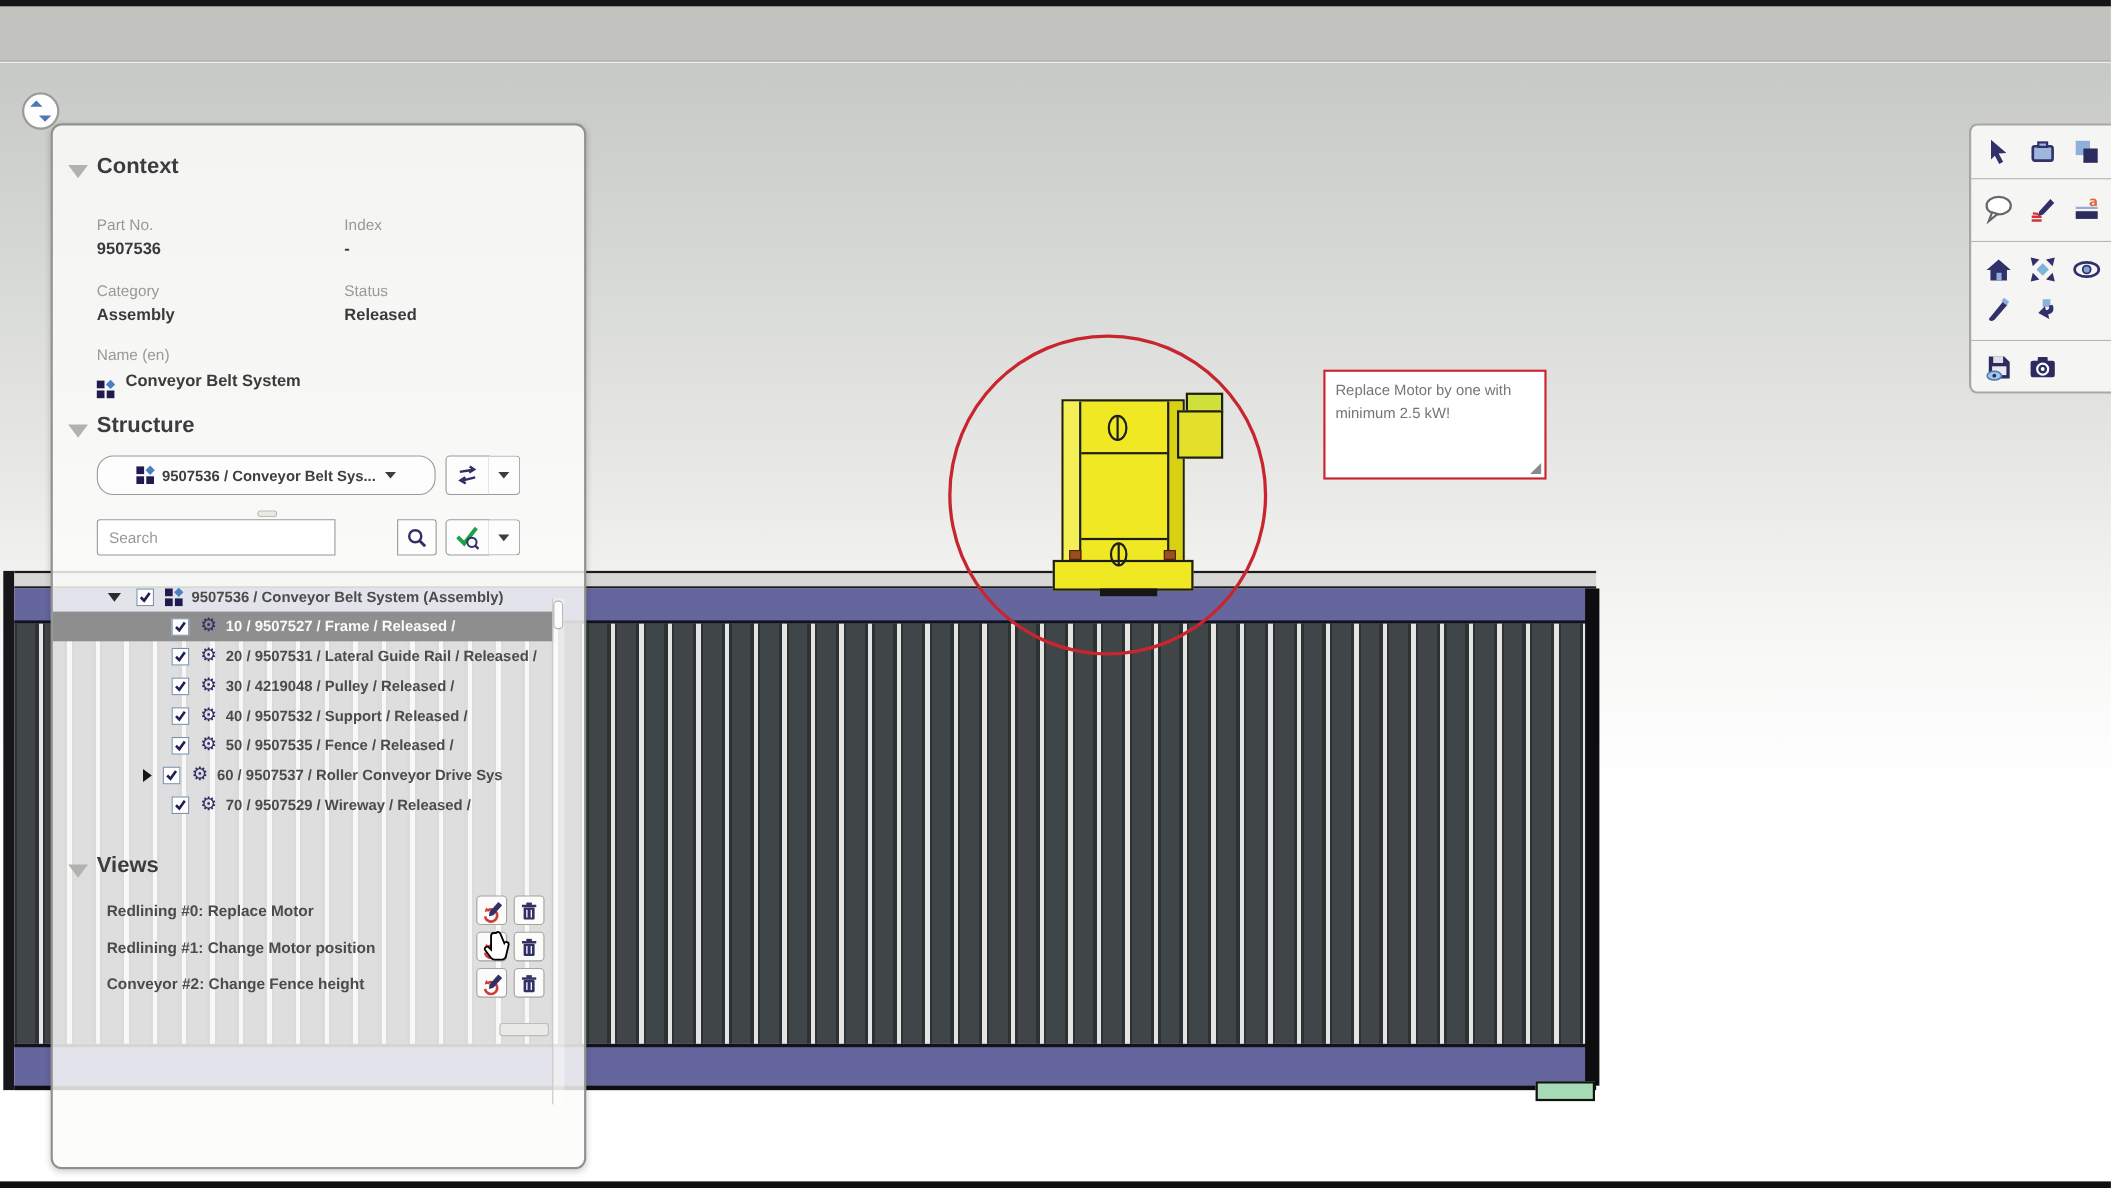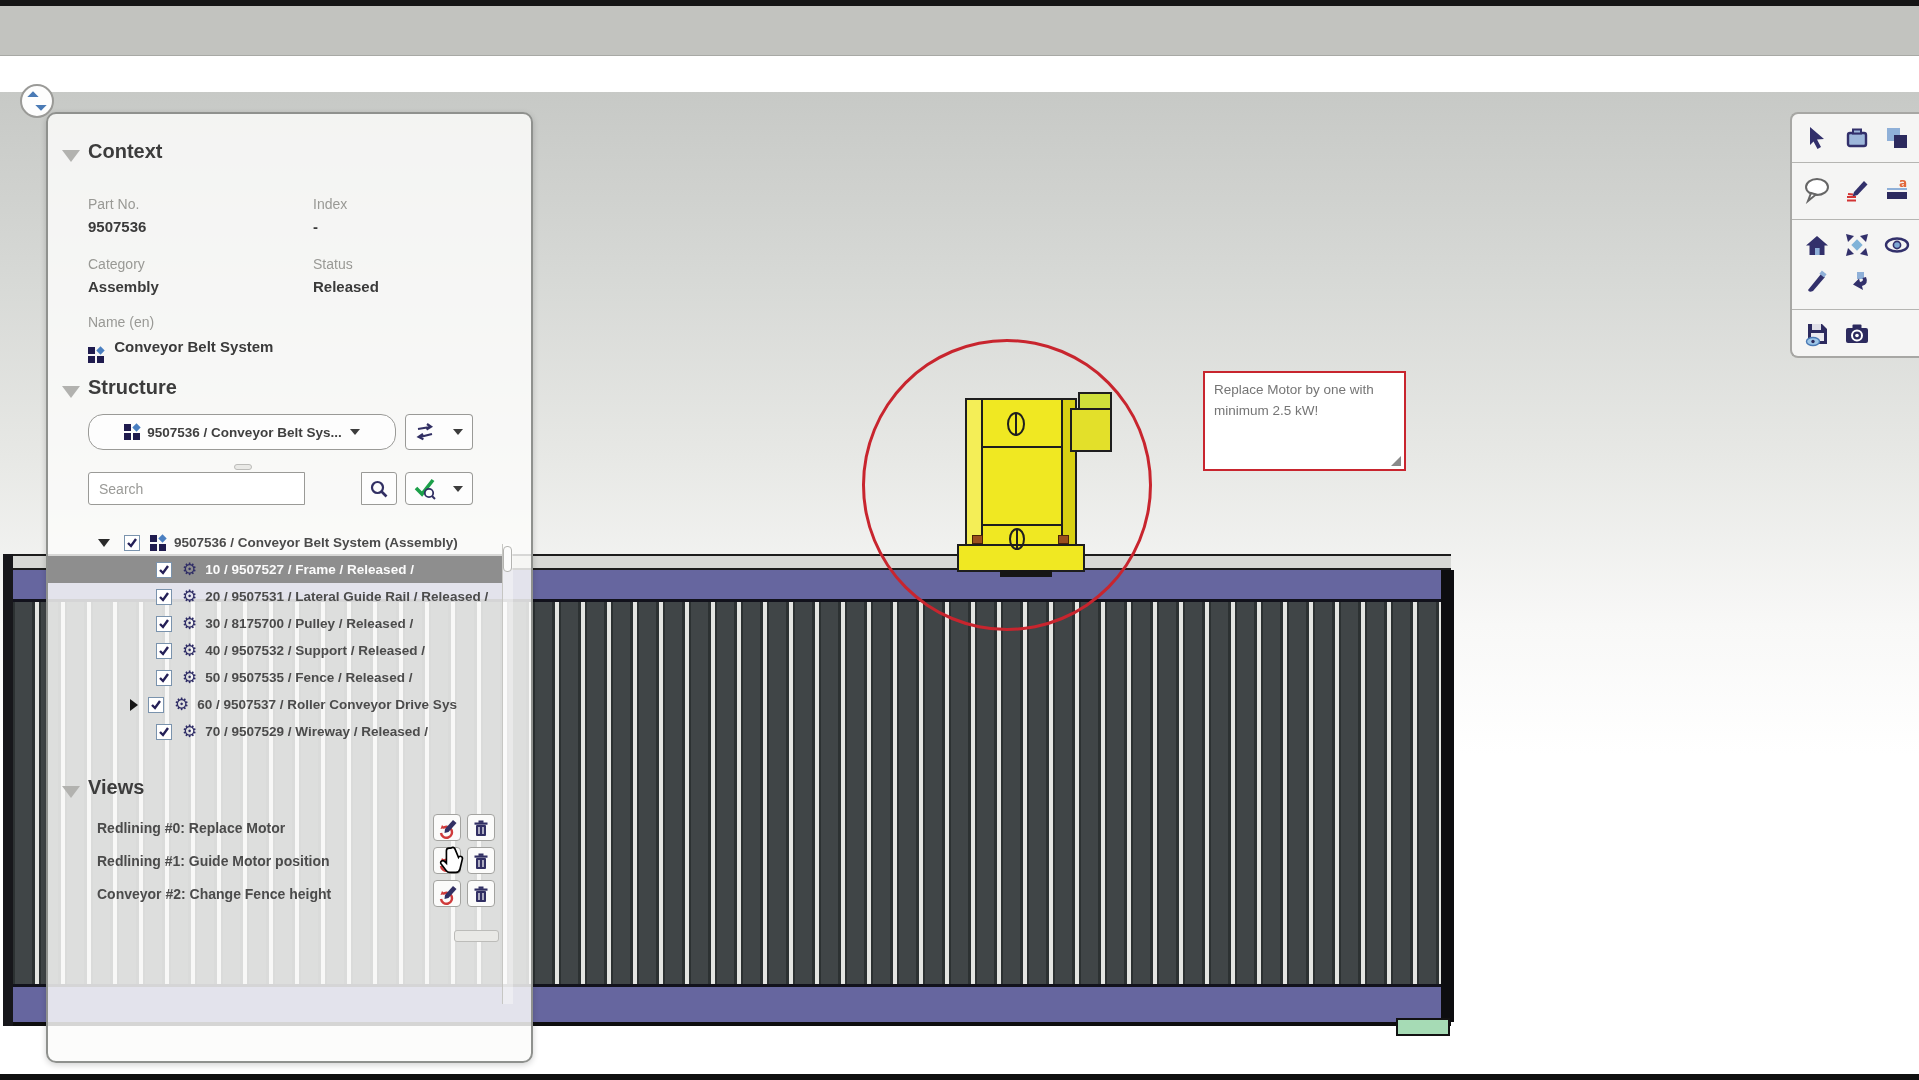--- a/index.html
+++ b/index.html
@@ -5,21 +5,21 @@
   * { margin:0; padding:0; box-sizing:border-box; }
   html,body { width:1919px; height:1080px; overflow:hidden; background:#fff;
     font-family:"Liberation Sans","DejaVu Sans",sans-serif; }
   .abs { position:absolute; }
 
   
   #topEdge  { left:0; top:0; width:1919px; height:6px; background:#151515; }
   #topBar   { left:0; top:6px; width:1919px; height:50px; background:#c2c3bf; border-bottom:1px solid #a8a9a5; }
   #botEdge  { left:0; top:1074px; width:1919px; height:6px; background:#101010; }
   #viewport { left:0; top:57px; width:1919px; height:807px;
-    background:linear-gradient(180deg,#c7c9c6 0%,#d6d8d5 22%,#e7e8e5 45%,#f8f8f7 66%,#ffffff 82%);margin-top:35px; }
+    background:linear-gradient(180deg,#c7c9c6 0%,#d6d8d5 22%,#e7e8e5 45%,#f8f8f7 66%,#ffffff 82%); }
 
   
   #conveyor { left:3px; top:462px; width:1448px; height:472px; z-index:1; border-left:10px solid #17171b; }
   #railTop  { width:100%; height:16px; background:#d7d8d5; border-top:2px solid #1c1c1c; border-bottom:2px solid #1c1c1c; }
   #bandTop  { width:100%; height:32px; background:#66669f; border-bottom:3px solid #12121c; }
   #rollers  { width:100%; height:382px;
     background:repeating-linear-gradient(90deg,#2c3132 0 2px,#404547 2px 19px,#2c3132 19px 22px,#e4e5e2 22px 26px); }
   #bandBot  { width:100%; height:42px; background:#66669f; border-top:3px solid #12121c; border-bottom:4px solid #0e0e0e; }
   #convCap  { left:1441px; top:478px; width:13px; height:452px; background:#0d0d10; z-index:1; }
   #convFoot { left:1396px; top:926px; width:54px; height:18px; background:#a6dbb5; border:2px solid #121212; z-index:1; }
@@ -262,21 +262,21 @@
     </div>
     <div class="trow" style="top:81px;">
       <span style="width:108px;"></span>
       <span class="cb">
           <svg width="12" height="12">
             <path d="M2 6 L5 9 L10 2" stroke="#241f57" stroke-width="2.4" fill="none"></path>
           </svg>
         </span>
       <span style="width:10px;"></span>
         <span class="gear">⚙</span>
-      <span style="margin-left:8px;">30 / 8175700 / Pulley / Released /</span>
+      <span style="margin-left:8px;">30 / 4219048 / Pulley / Released /</span>
     </div>
     <div class="trow" style="top:108px;">
       <span style="width:108px;"></span>
       <span class="cb">
           <svg width="12" height="12">
             <path d="M2 6 L5 9 L10 2" stroke="#241f57" stroke-width="2.4" fill="none"></path>
           </svg>
         </span>
       <span style="width:10px;"></span>
         <span class="gear">⚙</span>
@@ -318,21 +318,21 @@
       <span style="margin-left:8px;text-align:center;">70 / 9507529 / Wireway / Released /</span>
     </div>
   </div>
   <div class="abs" id="treeScroll"></div>
   <div class="abs" id="treeThumb"></div>
 
   <div class="sec-tri" style="left:14px; top:672px;"></div>
   <div class="sec-hdr" style="left:40px; top:662px;">Views</div>
 
   <div class="vrow-label" style="top:706px;">Redlining #0: Replace Motor</div>
-  <div class="vrow-label" style="top:739px;">Redlining #1: Guide Motor position</div>
+  <div class="vrow-label" style="top:739px;">Redlining #1: Change Motor position</div>
   <div class="vrow-label" style="top:772px;">Conveyor #2: Change Fence height</div>
 
   <div class="vbtn" style="left:385px; top:700px;">
     <svg width="22" height="22">
       <path d="M5 16 a5.5 5.5 0 1 0 2 -5" fill="none" stroke="#cf3a3a" stroke-width="2.4"></path>
       <path d="M6 8 L9 11 L4.5 12 Z" fill="#cf3a3a"></path>
       <path d="M9 12 L17 3 L20.5 6 L12.5 15 L8.5 16 Z" fill="#312f63"></path>
     </svg>
   </div>
   <div class="vbtn" style="left:419px; top:700px;">

